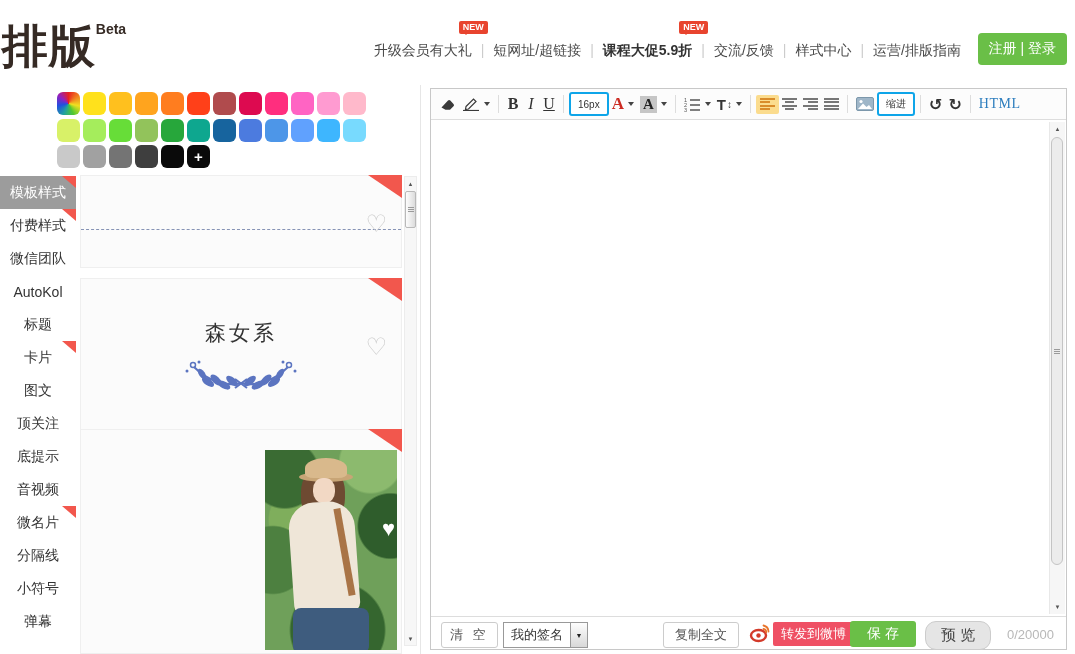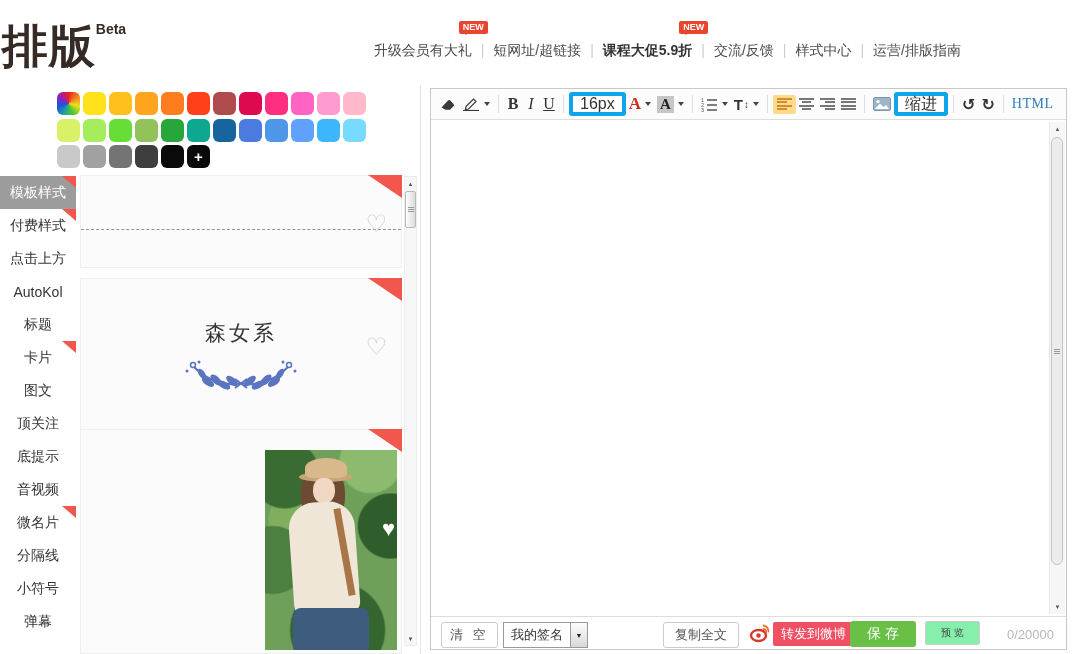--- a/index.html
+++ b/index.html
@@ -89,21 +89,21 @@
   .editor { position:absolute; left:430px; top:88px; width:637px; height:562px; border:1px solid #c8c8c8; background:#fff; }
   .etoolbar { position:absolute; left:0; right:0; top:0; height:31px; border-bottom:1px solid #ddd; background:#fcfcfc;
     display:flex; align-items:center; padding:0 6px; }
   .ti { display:inline-flex; align-items:center; justify-content:center; height:24px; min-width:18px;
     padding:0 3px; cursor:pointer; color:#333; }
   .tsep { width:1px; height:18px; background:#ddd; margin:0 5px; }
   .caret { width:0; height:0; border-top:4px solid #444; border-left:3.5px solid transparent; border-right:3.5px solid transparent; margin-left:4px; }
   .b-btn { font-family:"Liberation Serif",serif; font-weight:bold; font-size:16px; }
   .i-btn { font-family:"Liberation Serif",serif; font-style:italic; font-size:16px; }
   .u-btn { font-family:"Liberation Serif",serif; font-size:16px; text-decoration:underline; }
-  .size-box { border:4px solid #0ea5e9; border-radius:3px; padding:2px 7px; font-size:16px; background:#fff; cursor:pointer; }
+  .size-box { border:2px solid #0ea5e9; border-radius:3px; padding:2px 7px; font-size:10px; background:#fff; cursor:pointer; }
   .fc { font-family:"Liberation Serif",serif; font-weight:bold; font-size:17px; color:#cc2a21; }
   .bc { font-family:"Liberation Serif",serif; font-weight:bold; font-size:15px; color:#222; background:#c6c6c6; padding:0 3px; }
   .lh-t { font-size:15px; font-weight:bold; }
   .lh-a { font-size:10px; margin-left:1px; }
   .al { width:15px; height:13px; display:flex; flex-direction:column; justify-content:space-between; }
   .al i { display:block; height:2px; background:#777; }
   .al .w1{width:100%;} .al .w2{width:66%;}
   .al.right { align-items:flex-end; } .al.center { align-items:center; }
   .ti.active { background:#fbdc8e; border-radius:2px; padding:3px 4px; height:auto; }
   .ti.active .al i { background:#d98c2b; }
@@ -127,32 +127,33 @@
   .sig-text { border:1px solid #999; background:#fff; font-size:13px; color:#333; padding:3px 7px; }
   .sig-btn { width:17px; border:1px solid #999; border-left:none; background:linear-gradient(#fdfdfd,#d8d8d8);
     display:flex; align-items:center; justify-content:center; font-size:7px; color:#222; }
   .copy-btn { left:232px; padding:3px 11px; }
   .weibo-ico { position:absolute; left:317px; top:4px; width:24px; height:24px; background:#fff; display:flex;
     align-items:center; justify-content:center; cursor:pointer; }
   .weibo-btn { position:absolute; left:342px; top:5px; background:#ef5064; color:#fff; font-size:13px;
     padding:3px 8px; border-radius:2px; cursor:pointer; white-space:nowrap; }
   .save-btn { position:absolute; left:419px; top:4px; background:#6abf47; color:#fff; font-size:14px;
     padding:4px 17px; border-radius:3px; cursor:pointer; white-space:nowrap; }
-  .prev-btn { position:absolute; left:494px; top:4px; border:1px solid #ccc; border-radius:2px; background:#86efac;
-    color:#444; font-size:10px; padding:4px 15px; cursor:pointer; white-space:nowrap; }
+  .prev-btn { position:absolute; left:494px; top:4px; border:1px solid #ccc; border-radius:11px; background:#e5e5e5;
+    color:#444; font-size:15px; padding:4px 15px; cursor:pointer; white-space:nowrap; }
   .counter { position:absolute; left:576px; top:10px; color:#b8b8b8; font-size:13px; }
 </style>
 </head>
 <body>
 
 <div class="header">
   <div class="logo"><span>i排版</span><sup>Beta</sup></div>
   <div class="nav">
     <span class="nav-item"><span class="badge">NEW</span><span>升级会员有大礼</span></span><span class="sep">|</span><span class="nav-item"><span>短网址/超链接</span></span><span class="sep">|</span><span class="nav-item bold"><span class="badge">NEW</span><span>课程大促5.9折</span></span><span class="sep">|</span><span class="nav-item"><span>交流/反馈</span></span><span class="sep">|</span><span class="nav-item"><span>样式中心</span></span><span class="sep">|</span><span class="nav-item"><span>运营/排版指南</span></span>
   </div>
+  <div class="auth-btn">注册 | 登录</div>
 </div>
 
 <div class="palette">
   <div class="prow">
     <div class="sw rainbow"></div>
     <div class="sw" style="background-color: rgb(255, 225, 28);"></div>
     <div class="sw" style="background-color: rgb(255, 192, 30);"></div>
     <div class="sw" style="background-color: rgb(255, 164, 30);"></div>
     <div class="sw" style="background-color: rgb(255, 125, 31);"></div>
     <div class="sw" style="background-color: rgb(255, 64, 25);"></div>
@@ -188,21 +189,21 @@
 </div>
 
 <div class="side">
   <div class="side-item selected flag">
       <span>模板样式</span>
     </div>
   <div class="side-item flag">
       <span>付费样式</span>
     </div>
   <div class="side-item">
-      <span>点击上方</span>
+      <span>微信团队</span>
     </div>
   <div class="side-item">
       <span>AutoKol</span>
     </div>
   <div class="side-item">
       <span>标题</span>
     </div>
   <div class="side-item flag">
       <span>卡片</span>
     </div>

